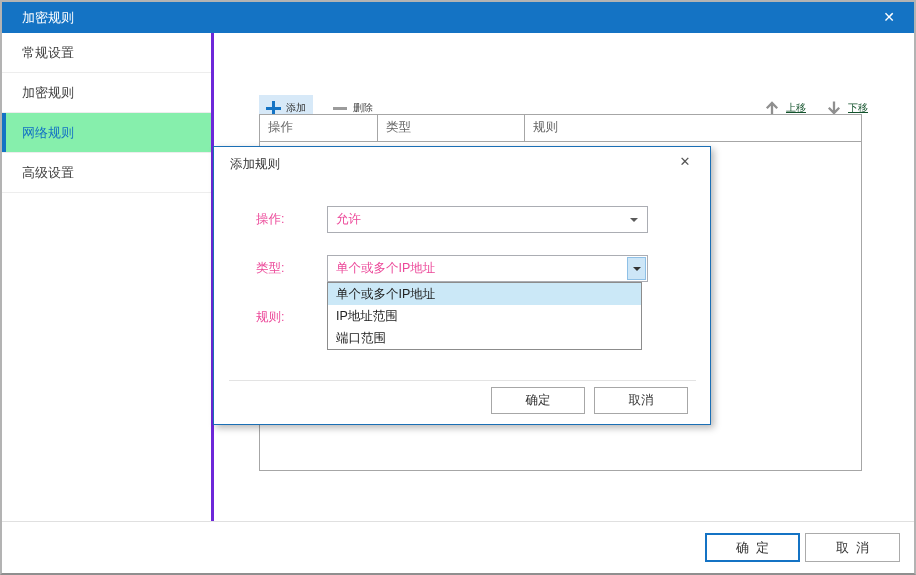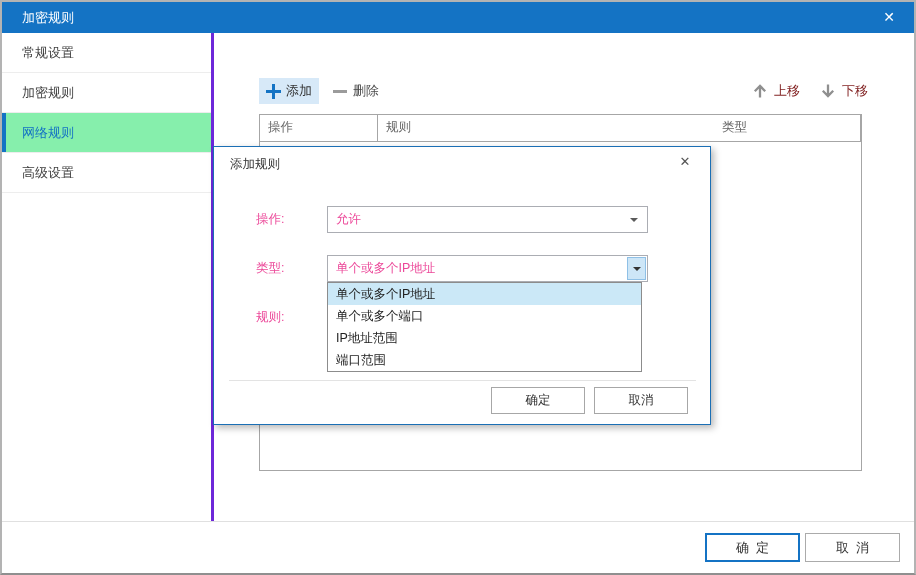--- a/index.html
+++ b/index.html
@@ -14,24 +14,24 @@
   .titlebar .close{position:absolute;right:8px;top:0;width:34px;height:31px;line-height:31px;
     text-align:center;color:#fff;font-size:14px;cursor:pointer;}
   
   .sidebar{position:absolute;left:0;top:31px;width:209px;height:489px;background:#fff;border-right:3px solid #6d28d9;}
   .side-item{position:relative;height:40px;line-height:39px;padding-left:20px;font-size:13px;color:#3f3f3f;
     border-bottom:1px solid #ededed;box-sizing:border-box;cursor:pointer;}
   .side-item.selected{background:#86efac;color:#1473c4;}
   .side-item .selbar{position:absolute;left:0;top:0;width:4px;height:100%;background:#1473c4;display:none;}
   .side-item.selected .selbar{display:block;}
   
-  .tb{position:absolute;top:76px;height:26px;display:flex;align-items:center;font-size:13px;cursor:pointer;}
+  .tb{position:absolute;top:93px;height:26px;display:flex;align-items:center;font-size:10px;cursor:pointer;}
   .tb-add{left:257px;background:#d7e9f8;padding:0 7px;gap:5px;color:#333;}
   .tb-del{left:327px;padding:0 4px;gap:6px;color:#4a4a4a;}
-  .tb-right{right:46px;gap:7px;color:#7f1d1d;}
+  .tb-right{right:46px;gap:7px;color:#14532d;text-decoration:underline;}
   .tb-right .grp{display:flex;align-items:center;gap:6px;cursor:pointer;}
   .tb-right .spacer{width:6px;}
   .icon-plus{position:relative;width:15px;height:15px;}
   .icon-plus::before{content:"";position:absolute;left:0;top:6px;width:15px;height:3px;background:#1473c4;}
   .icon-plus::after{content:"";position:absolute;left:6px;top:0;width:3px;height:15px;background:#1473c4;}
   .icon-minus{width:14px;height:3px;background:#9b9b9b;}
   
   .rule-table{position:absolute;left:257px;top:112px;width:603px;height:357px;border:1px solid #a6a6a6;box-sizing:border-box;background:#fff;}
   .rt-head{display:flex;height:26px;border-bottom:1px solid #a6a6a6;}
   .rt-cell{box-sizing:border-box;padding-left:8px;line-height:25px;font-size:12.5px;color:#666;border-right:1px solid #a6a6a6;}
@@ -115,22 +115,22 @@
       <svg width="16" height="16" viewBox="0 0 16 16">
         <path d="M8 1.5 V12.5 M2.8 7.8 L8 13 L13.2 7.8" stroke="#8f8f8f" stroke-width="2.3" fill="none"></path>
       </svg>
       <span>下移</span>
     </div>
   </div>
 
   <div class="rule-table">
     <div class="rt-head">
       <div class="rt-cell c1">操作</div>
+      <div class="rt-cell c2">类型</div>
       <div class="rt-cell c3">规则</div>
-      <div class="rt-cell c2">类型</div>
     </div>
     <div></div>
   </div>
 
   <div class="footer-sep"></div>
   <div class="btn btn-ok">确定</div>
   <div class="btn btn-cancel">取消</div>
 
   <div class="dialog">
     <div class="dlg-title">添加规则</div>
@@ -147,21 +147,20 @@
       <div class="val">单个或多个IP地址</div>
       <span class="dd-btn">
         <span class="caret"></span>
       </span>
     </div>
 
     <div class="dlg-label" style="top:157px;">规则:</div>
 
     <div class="popup">
       <div class="opt selected">单个或多个IP地址</div>
-      <div class="opt">单个或多个端口</div>
       <div class="opt">IP地址范围</div>
       <div class="opt">端口范围</div>
     </div>
 
     <div class="dlg-sep"></div>
     <div class="dlg-btn dlg-ok">确定</div>
     <div class="dlg-btn dlg-cancel">取消</div>
   </div>
 
 </div>

